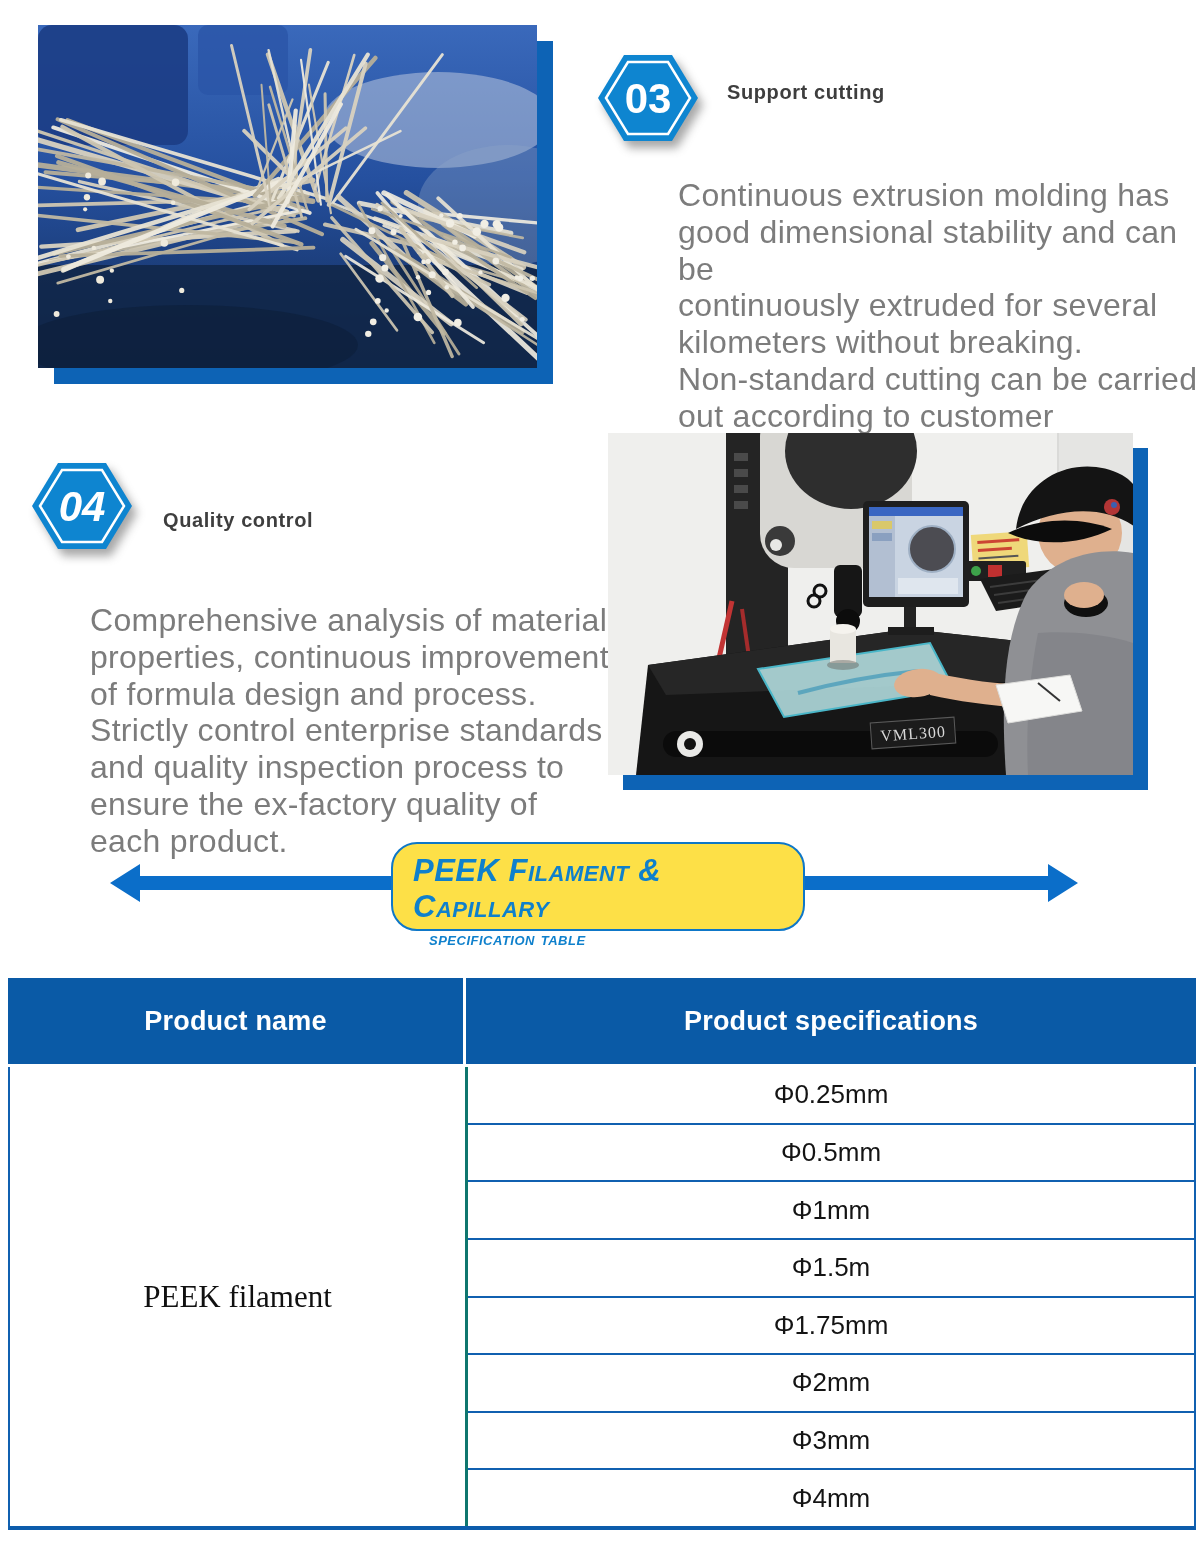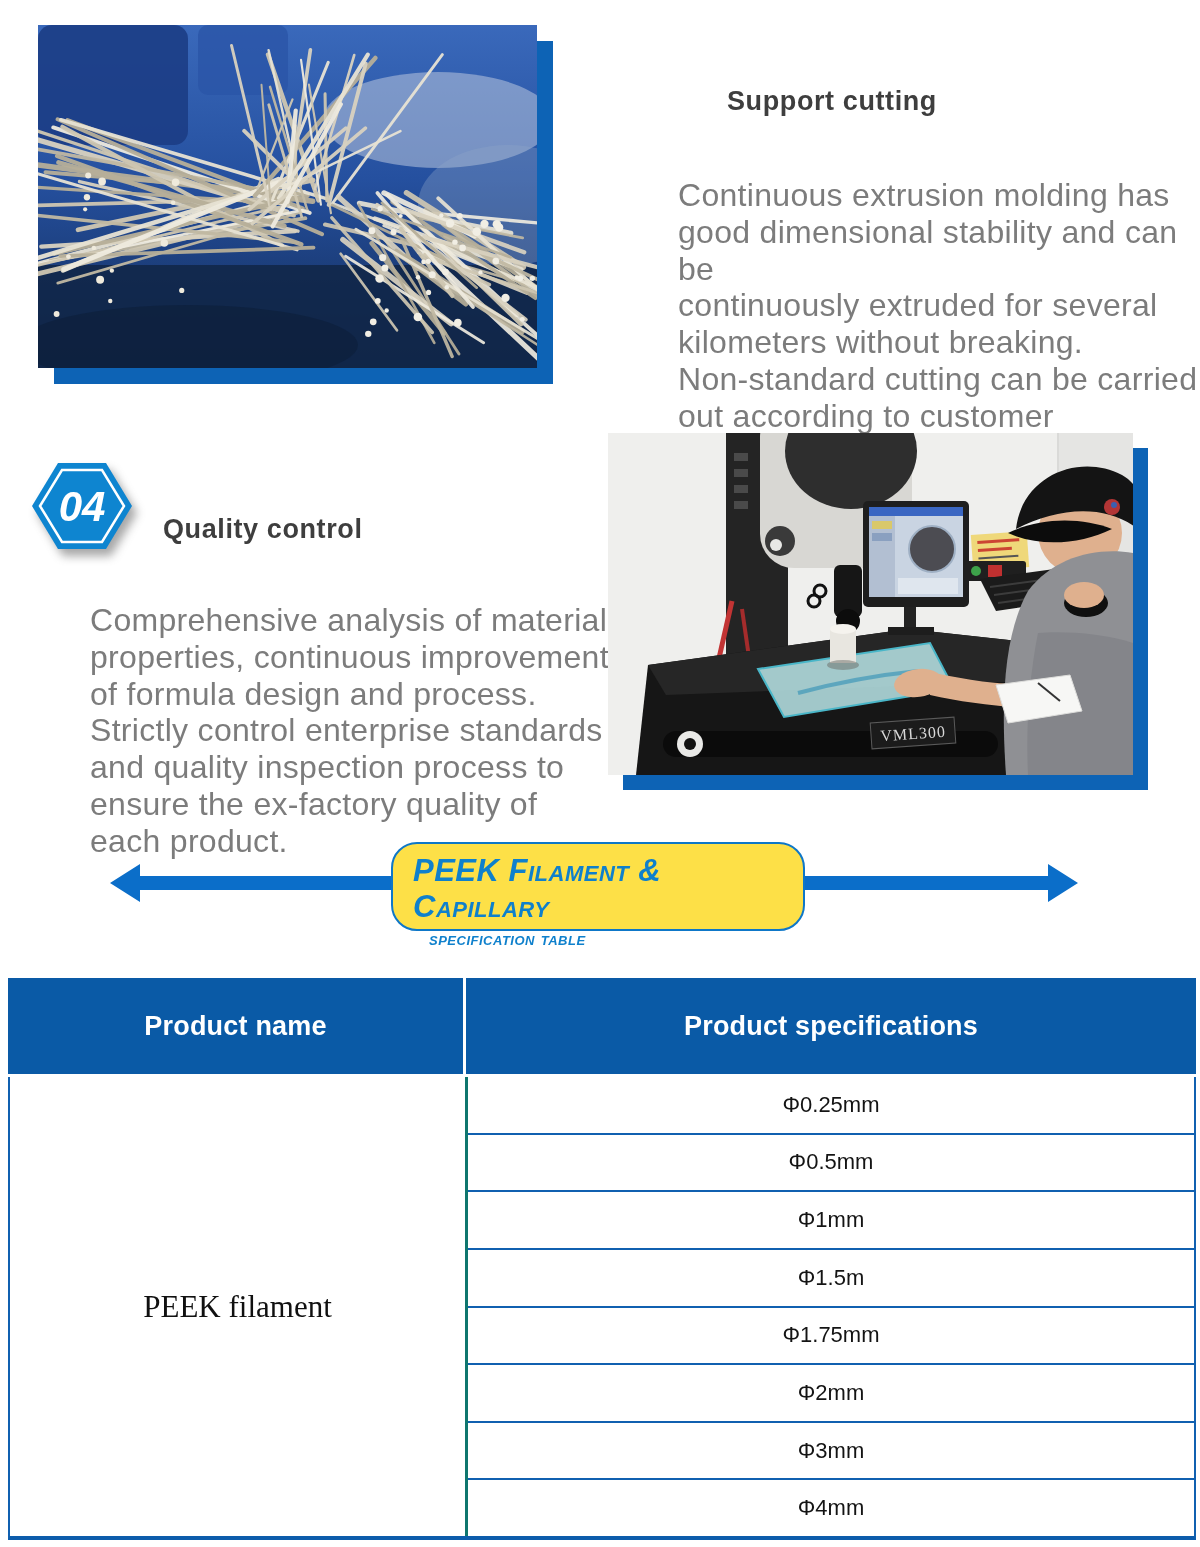--- a/index.html
+++ b/index.html
@@ -15,21 +15,21 @@
   .photo2{left:608px;top:433px;width:525px;height:342px;}
   .photo2 .backdrop{left:15px;top:15px;}
 
   
   .badge{position:absolute;width:110px;height:100px;}
   .badge svg{filter:drop-shadow(5px 7px 5px rgba(60,60,60,.45));}
   .badge text{font-family:"Liberation Sans",sans-serif;font-weight:bold;}
   .badge03{left:596px;top:53px;}
   .badge04{left:30px;top:461px;font-style:italic;}
 
-  .sec-title{position:absolute;font-size:27px;font-weight:bold;color:#3e3e3e;letter-spacing:.6px;}
+  .sec-title{position:absolute;font-size:20px;font-weight:bold;color:#3e3e3e;letter-spacing:.6px;}
   .title03{left:727px;top:64px;}
   .title04{left:163px;top:492px;}
 
   .para{position:absolute;font-size:32px;color:#7c7c7c;line-height:36.8px;letter-spacing:.3px;
         white-space:pre-line;}
   .para03{left:678px;top:145px;width:520px;}
   .para04{left:90px;top:570px;width:520px;}
 
   
   .arrow{position:absolute;top:863px;}
@@ -38,31 +38,31 @@
   .banner-box{position:absolute;left:391px;top:842px;width:414px;height:89px;background:#fde047;
               border:2.5px solid #0e77c8;border-radius:26px;box-sizing:border-box;
               padding:9px 0 0 20px;z-index:2;}
   .banner-line1{font-style:italic;font-weight:700;font-variant:small-caps;font-size:31px;
                 color:#0f80cc;letter-spacing:.5px;}
   .banner-line2{font-style:italic;font-weight:700;font-variant:small-caps;font-size:19px;
                 color:#0f80cc;margin-top:3px;letter-spacing:.5px;margin-left:16px;}
 
   
   .spec-table{position:absolute;left:8px;top:978px;width:1188px;}
-  .thead{display:flex;height:96px;background:#0a5aa6;}
+  .thead{display:flex;height:86px;background:#0a5aa6;}
   .th{display:flex;align-items:center;justify-content:center;color:#ffffff;
       font-size:27px;font-weight:bold;letter-spacing:.2px;}
   .th1{width:455px;border-right:3px solid #ffffff;}
   .th2{flex:1;}
   .tbody{display:flex;height:463px;margin-top:3px;box-sizing:border-box;
          border-left:2px solid #1060b0;border-right:2px solid #1060b0;border-bottom:4px solid #0d5cab;}
   .tcell-product{width:455px;border-right:3px solid #0f766e;display:flex;align-items:center;
                  justify-content:center;font-family:"Liberation Serif",serif;font-size:31px;color:#101010;}
   .tcol-specs{flex:1;display:flex;flex-direction:column;}
-  .trow{flex:1;display:flex;align-items:center;justify-content:center;font-size:22px;color:#141414;
+  .trow{flex:1;display:flex;align-items:center;justify-content:center;font-size:26px;color:#141414;
         border-bottom:2px solid #1060b0;}
   .trow:last-child{border-bottom:none;}
 </style>
 </head>
 <body>
 
 <div class="page">
 
   <figure class="photo photo1" style="margin:0">
     <div class="backdrop"></div>
@@ -229,20 +229,27 @@
           <circle cx="73.85262014344335" cy="245.59378123376518" r="2.1679664170369506" fill="#efeadc"></circle>
           <circle cx="64.07180631067604" cy="156.44879423081875" r="3.889522425364703" fill="#efeadc"></circle>
           <circle cx="135.10512894950807" cy="177.81419612001628" r="2.254945518448949" fill="#efeadc"></circle>
           <circle cx="126.28625276032835" cy="217.92540174908936" r="3.7485131309367716" fill="#efeadc"></circle>
           <circle cx="30.3985932841897" cy="231.53588206041604" r="2.3876590030267835" fill="#efeadc"></circle>
           <circle cx="50.19043717067689" cy="150.48103714361787" r="3.0200142390094697" fill="#efeadc"></circle>
         </g>
     </svg>
   </figure>
 
+  <div class="badge badge03">
+    <svg width="110" height="100" viewBox="0 0 110 100">
+      <polygon points="2,45 28,2 76,2 102,45 76,88 28,88" fill="#0e85d0"></polygon>
+      <polygon points="10,45 32,9 72,9 94,45 72,81 32,81" fill="none" stroke="#ffffff" stroke-width="2.5"></polygon>
+      <text x="52" y="60" text-anchor="middle" font-size="42" fill="#ffffff">03</text>
+    </svg>
+  </div>
   <h2 class="sec-title title03">Support cutting</h2>
   <p class="para para03">Continuous extrusion molding has
 good dimensional stability and can be
 continuously extruded for several
 kilometers without breaking.
 Non-standard cutting can be carried
 out according to customer
 requirements.</p>
 
   <div class="badge badge04">

